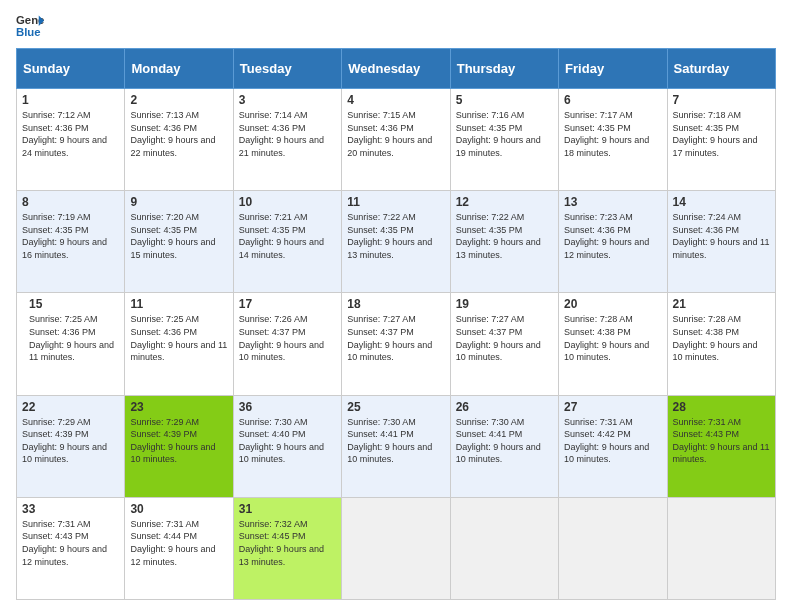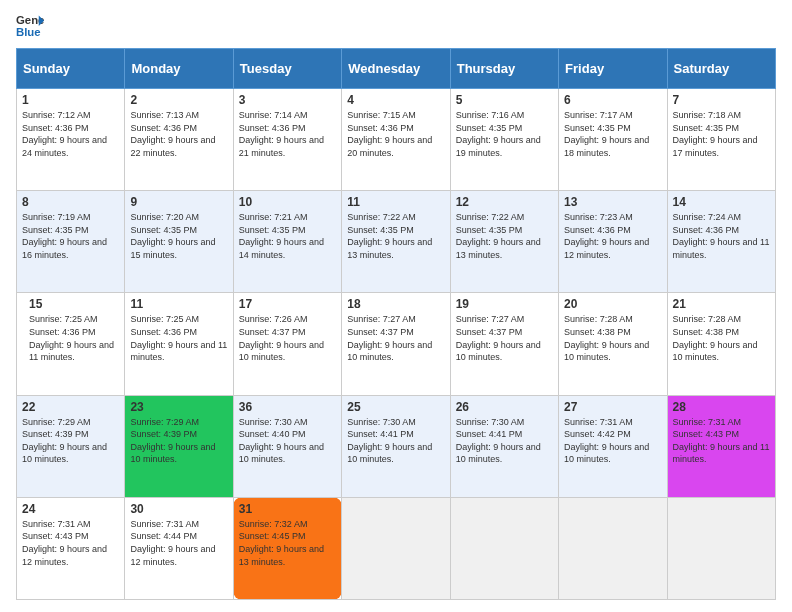--- a/index.html
+++ b/index.html
@@ -209,55 +209,55 @@
           <td style="background: rgb(255, 255, 255);">
             <span class="day-num">21</span>
             <div class="day-info">Sunrise: 7:28 AM<br>Sunset: 4:38 PM<br>Daylight: 9 hours and 10 minutes.</div>
           </td>
         </tr>
         <tr>
           <td style="background: rgb(234, 241, 251);">
             <span class="day-num">22</span>
             <div class="day-info">Sunrise: 7:29 AM<br>Sunset: 4:39 PM<br>Daylight: 9 hours and 10 minutes.</div>
           </td>
-          <td style="background: #22c55e; margin-left: 48px;">
+          <td style="background: #84cc16; margin-left: 48px;">
             <span class="day-num">23</span>
             <div class="day-info">Sunrise: 7:29 AM<br>Sunset: 4:39 PM<br>Daylight: 9 hours and 10 minutes.</div>
           </td>
           <td style="background: rgb(234, 241, 251);">
             <span class="day-num">36</span>
             <div class="day-info">Sunrise: 7:30 AM<br>Sunset: 4:40 PM<br>Daylight: 9 hours and 10 minutes.</div>
           </td>
           <td style="background: rgb(234, 241, 251);">
             <span class="day-num">25</span>
             <div class="day-info">Sunrise: 7:30 AM<br>Sunset: 4:41 PM<br>Daylight: 9 hours and 10 minutes.</div>
           </td>
           <td style="background: rgb(234, 241, 251); margin-left: 24px;">
             <span class="day-num">26</span>
             <div class="day-info">Sunrise: 7:30 AM<br>Sunset: 4:41 PM<br>Daylight: 9 hours and 10 minutes.</div>
           </td>
           <td style="background: rgb(234, 241, 251);">
             <span class="day-num">27</span>
             <div class="day-info">Sunrise: 7:31 AM<br>Sunset: 4:42 PM<br>Daylight: 9 hours and 10 minutes.</div>
           </td>
-          <td style="background: #d946ef;">
+          <td style="background: #84cc16;">
             <span class="day-num">28</span>
             <div class="day-info">Sunrise: 7:31 AM<br>Sunset: 4:43 PM<br>Daylight: 9 hours and 11 minutes.</div>
           </td>
         </tr>
         <tr>
           <td style="background: rgb(255, 255, 255);">
-            <span class="day-num">24</span>
+            <span class="day-num">33</span>
             <div class="day-info">Sunrise: 7:31 AM<br>Sunset: 4:43 PM<br>Daylight: 9 hours and 12 minutes.</div>
           </td>
           <td style="background: rgb(255, 255, 255);">
             <span class="day-num">30</span>
             <div class="day-info">Sunrise: 7:31 AM<br>Sunset: 4:44 PM<br>Daylight: 9 hours and 12 minutes.</div>
           </td>
-          <td style="background: #f97316; border-radius: 9px;">
+          <td style="background: #bef264;">
             <span class="day-num">31</span>
             <div class="day-info">Sunrise: 7:32 AM<br>Sunset: 4:45 PM<br>Daylight: 9 hours and 13 minutes.</div>
           </td>
           <td class="empty"></td>
           <td class="empty"></td>
           <td class="empty"></td>
           <td class="empty"></td>
         </tr>
       </tbody>
   </table>

